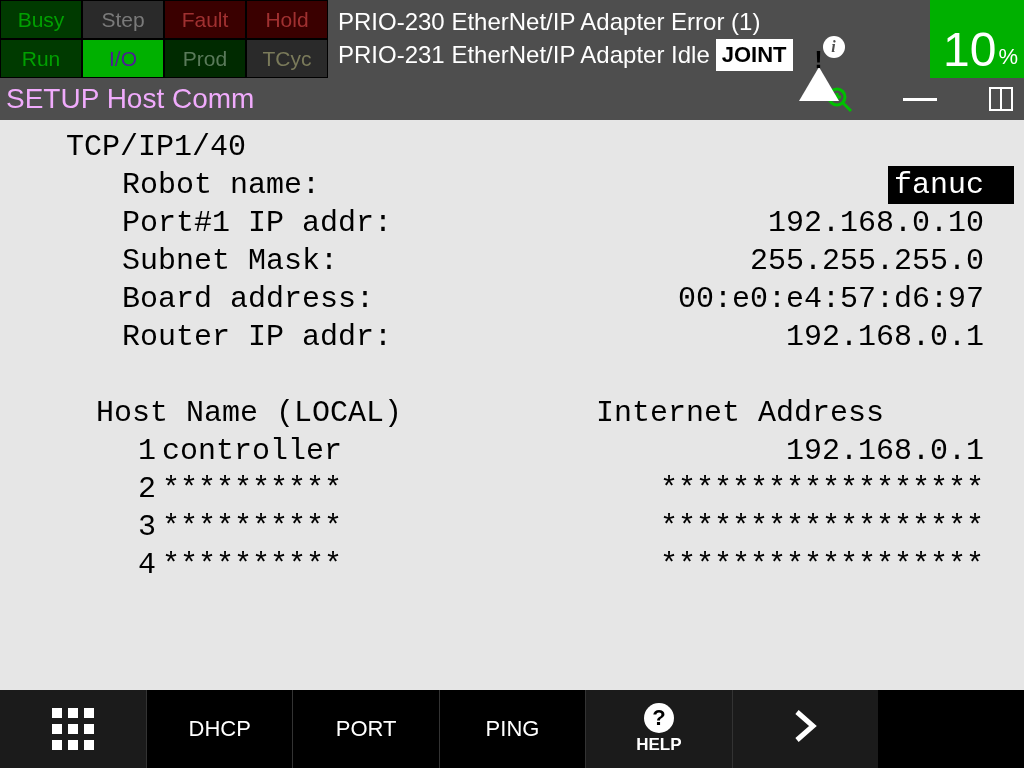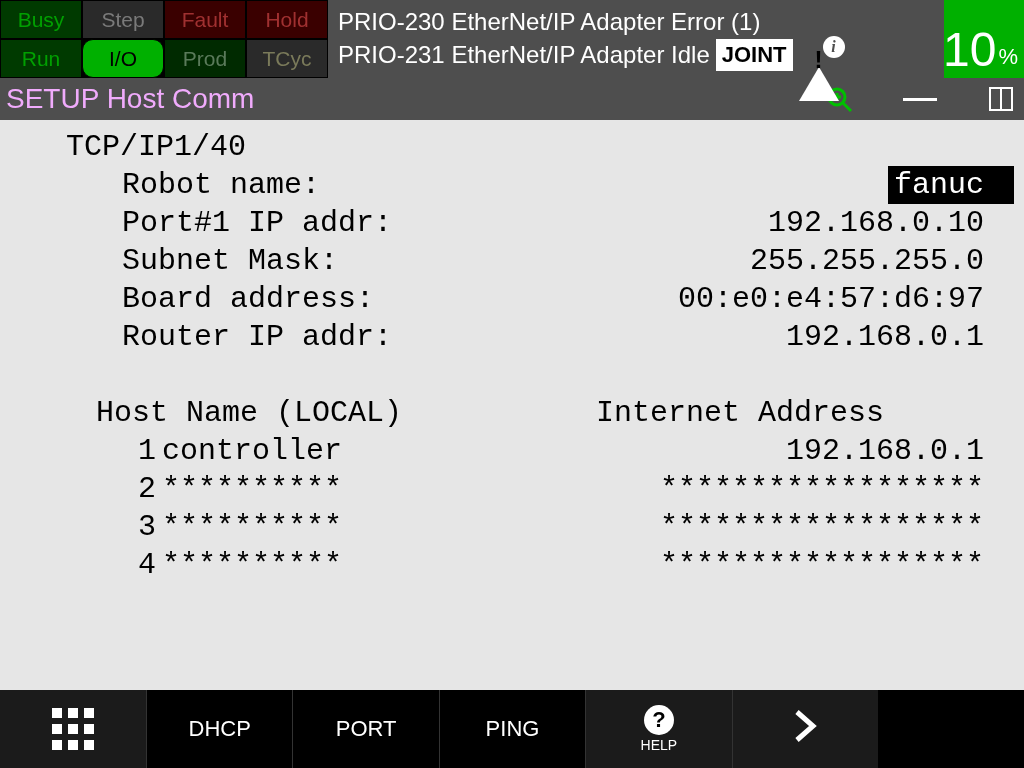--- a/index.html
+++ b/index.html
@@ -13,21 +13,21 @@
     display: flex; align-items: center; justify-content: center;
     font-family: Arial, sans-serif; font-size: 21px; font-weight: 400;
     border: 1px solid #000; color: #888;
     background: #222;
   }
   .busy  { background: #003a00; color: #00a000; }
   .step  { background: #2a2a2a; color: #7a7a7a; }
   .hold  { background: #3a0000; color: #a03030; }
   .fault { background: #3a0000; color: #a03030; }
   .run   { background: #003a00; color: #00a000; }
-  .io    { background: #00b000; color: #000000; border-radius: 11px; }
+  .io    { background: #00b000; color: #4c1d95; }
   .prod  { background: #002a00; color: #5a7a5a; }
   .tcyc  { background: #2a2a2a; color: #7a7a5a; }
 
   .alarm-area { flex: 1; background: #4e4e4e; color: #fff; display: flex; flex-direction: column; justify-content: center; padding: 4px 10px; position: relative; font-family: Arial, sans-serif; }
   .alarm-line { font-size: 24px; line-height: 32px; white-space: nowrap; display: flex; align-items: center; }
   .joint-tag { background: #fff; color: #000; font-weight: bold; padding: 0 6px; margin-left: 6px; font-size: 22px; }
   .alarm-icons { display: flex; align-items: center; margin-left: 6px; gap: 4px; }
   .warning-ico { position: relative; width: 40px; height: 34px; }
   .warning-tri {
     width: 0; height: 0;
@@ -36,21 +36,21 @@
     border-bottom: 34px solid #fff;
   }
   .warning-bang { position: absolute; left: 0; right: 0; top: 6px; text-align: center; color: #000; font-size: 24px; font-weight: bold; font-family: Arial; }
   .info-ico {
     width: 22px; height: 22px; border-radius: 50%; background: #fff; color: #4e4e4e;
     font-style: italic; font-weight: bold; font-size: 16px; display: flex; align-items: center; justify-content: center;
     font-family: "Times New Roman", serif;
     position: absolute; top: -2px; right: -6px;
   }
 
-  .override-box { width: 80px; background: #00b000; color: #fff; display: flex; align-items: flex-end; justify-content: flex-end; padding: 4px 6px 4px 4px; font-family: Arial, sans-serif; }
+  .override-box { width: 94px; background: #00b000; color: #fff; display: flex; align-items: flex-end; justify-content: flex-end; padding: 4px 6px 4px 4px; font-family: Arial, sans-serif; }
   .override-num { font-size: 48px; line-height: 48px; }
   .override-pct { font-size: 22px; margin-left: 2px; margin-bottom: 4px; }
 
   
   .titlebar { height: 42px; background: #4e4e4e; color: #f0abfc; display: flex; align-items: center; padding: 0 6px; font-family: Arial, sans-serif; font-size: 28px; gap: 47px; }
   .titlebar .spacer { flex: 1; }
   .tb-icon { width: 34px; display: flex; align-items: center; justify-content: center; cursor: pointer; }
   .zoom-ico svg circle { stroke: #00c000; stroke-width: 3; fill: none; }
   .zoom-ico svg line  { stroke: #00c000; stroke-width: 3; }
   .menu-ico div { width: 24px; height: 3px; background: #fff; margin: 3px 0; }
@@ -74,21 +74,21 @@
   
   .softbar { height: 78px; background: #000; display: grid; grid-template-columns: 146px repeat(5, 1fr) 146px; }
   .softkey {
     display: flex; flex-direction: column; align-items: center; justify-content: center;
     color: #fff; font-family: Arial, sans-serif; font-size: 22px;
     border-left: 1px solid #333;
     cursor: pointer;
   }
   .softkey:first-child { border-left: none; }
   .softkey.dark { background: #1b1b1b; }
-  .softkey small { font-size: 14px; margin-top: 2px; }
+  .softkey small { font-size: 17px; margin-top: 2px; font-weight: bold; }
   .grid-dots { display: grid; grid-template-columns: repeat(3, 10px); grid-template-rows: repeat(3, 10px); gap: 6px; }
   .grid-dots span { width: 10px; height: 10px; background: #fff; }
   .help-ico { width: 30px; height: 30px; border-radius: 50%; background: #fff; color: #000; font-weight: bold; font-size: 22px; display: flex; align-items: center; justify-content: center; }
   .next-arrow svg polyline { stroke: #fff; stroke-width: 5; fill: none; }
 </style>
 </head>
 <body>
 
 <div class="topbar">
   <div class="status-grid">

